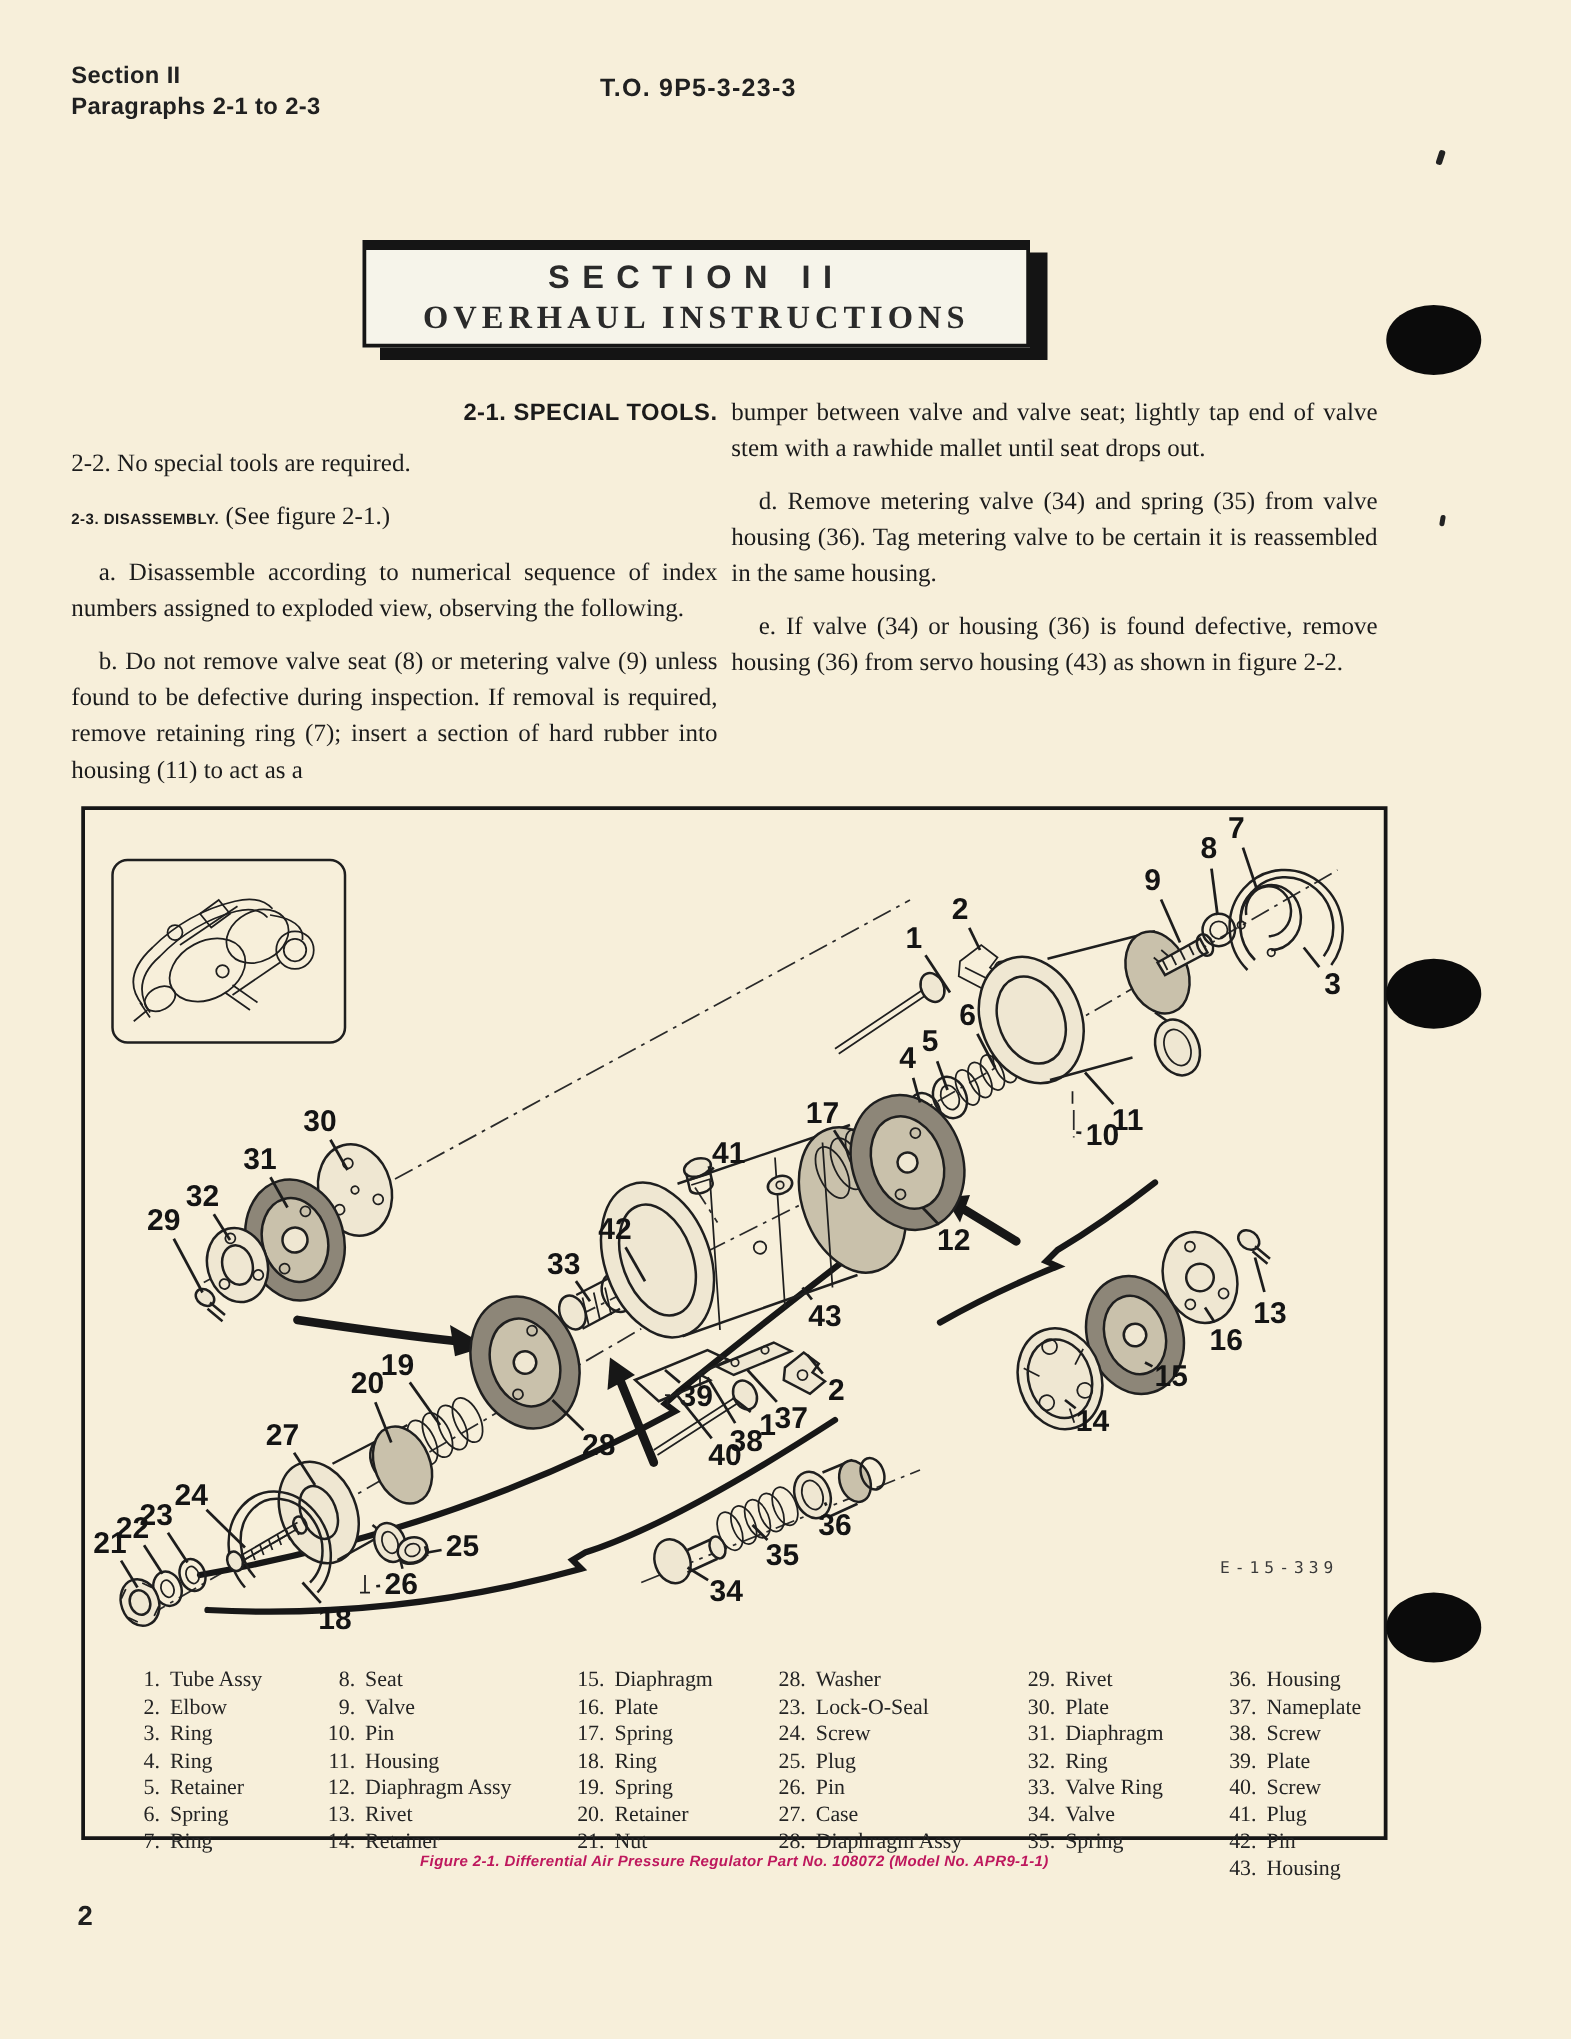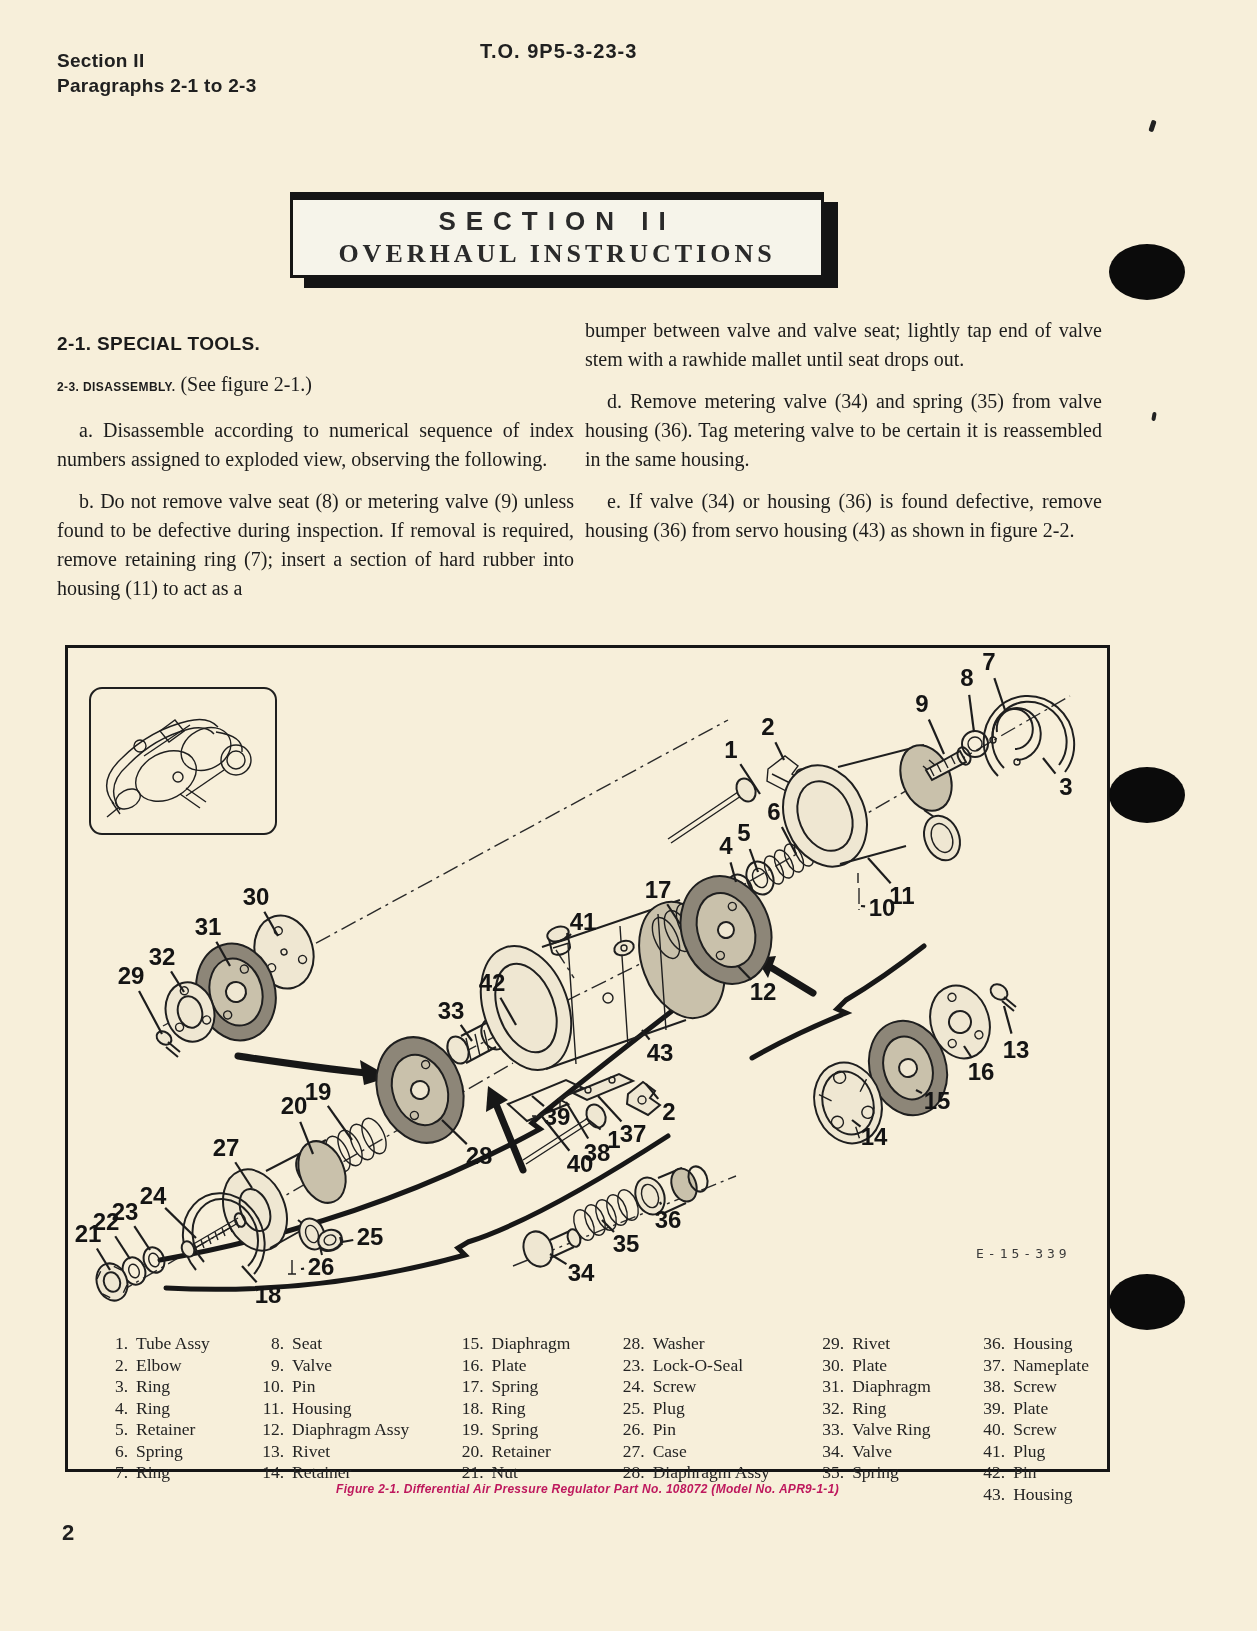--- a/index.html
+++ b/index.html
@@ -12,21 +12,21 @@
     overflow:hidden;
   }
   
   .hdr-left{
     position:absolute;left:57px;top:48px;
     font-family:"Liberation Sans", sans-serif;
     font-weight:bold;font-size:19px;line-height:25px;color:#202020;
     letter-spacing:.3px;
   }
   .hdr-to{
-    position:absolute;left:480px;top:40px;
+    position:absolute;left:480px;top:60px;
     font-family:"Liberation Sans", sans-serif;
     font-weight:bold;font-size:20px;color:#202020;letter-spacing:1px;
   }
   
   .plaque{position:absolute;left:290px;top:192px;width:534px;height:86px;}
   .plaque .shadow{
     position:absolute;left:14px;top:10px;width:100%;height:100%;
     background:#141414;
   }
   .plaque .face{
@@ -44,21 +44,21 @@
     font-family:Liberation Serif, serif;font-weight:bold;
     font-size:26px;letter-spacing:4px;color:#2a2a2a;margin-top:2px;
   }
   
   .col{position:absolute;top:316px;width:517px;font-size:20px;line-height:29px;text-align:justify;}
   .col-left{left:57px;}
   .col-right{left:585px;}
   .h-sans{
     font-family:"Liberation Sans", sans-serif;font-weight:bold;
     font-size:19px;letter-spacing:.4px;color:#1b1b1b;
-    margin:13px 0 12px 0;text-align:left;
+    margin:0 0 12px 0;text-align:right;
   }
   .para{margin:0 0 13px 0;}
   .para.ind{text-indent:22px;}
   .mix-bold{font-family:"Liberation Sans", sans-serif;font-weight:bold;font-size:12px;letter-spacing:.4px;}
   
   .figure{
     position:absolute;left:65px;top:645px;width:1045px;height:827px;
     border:3px solid #161616;box-sizing:border-box;background:#f7efda;
   }
   .figure svg{position:absolute;left:0;top:0;width:100%;height:100%;}
@@ -121,20 +121,21 @@
   <div class="plaque">
     <div class="shadow"></div>
     <div class="face">
       <div class="l1">SECTION II</div>
       <div class="l2">OVERHAUL INSTRUCTIONS</div>
     </div>
   </div>
 
   <div class="col col-left">
     <div class="h-sans">2-1. SPECIAL TOOLS.</div>
+    <div class="para">2-2.  No special tools are required.</div>
     <div class="para" style="margin-bottom:14px;text-align:left;"><span class="mix-bold">2-3. DISASSEMBLY.</span><span> (See figure 2-1.)</span></div>
     <div class="para ind">a. Disassemble according to numerical sequence of index numbers assigned to exploded view, observing the following.</div>
     <div class="para ind">b. Do not remove valve seat (8) or metering valve (9) unless found to be defective during inspection. If removal is required, remove retaining ring (7); insert a section of hard rubber into housing (11) to act as a</div>
   </div>
 
   <div class="col col-right">
     <div class="para">bumper between valve and valve seat; lightly tap end of valve stem with a rawhide mallet until seat drops out.</div>
     <div class="para ind">d. Remove metering valve (34) and spring (35) from valve housing (36). Tag metering valve to be certain it is reassembled in the same housing.</div>
     <div class="para ind">e. If valve (34) or housing (36) is found defective, remove housing (36) from servo housing (43) as shown in figure 2-2.</div>
   </div>

